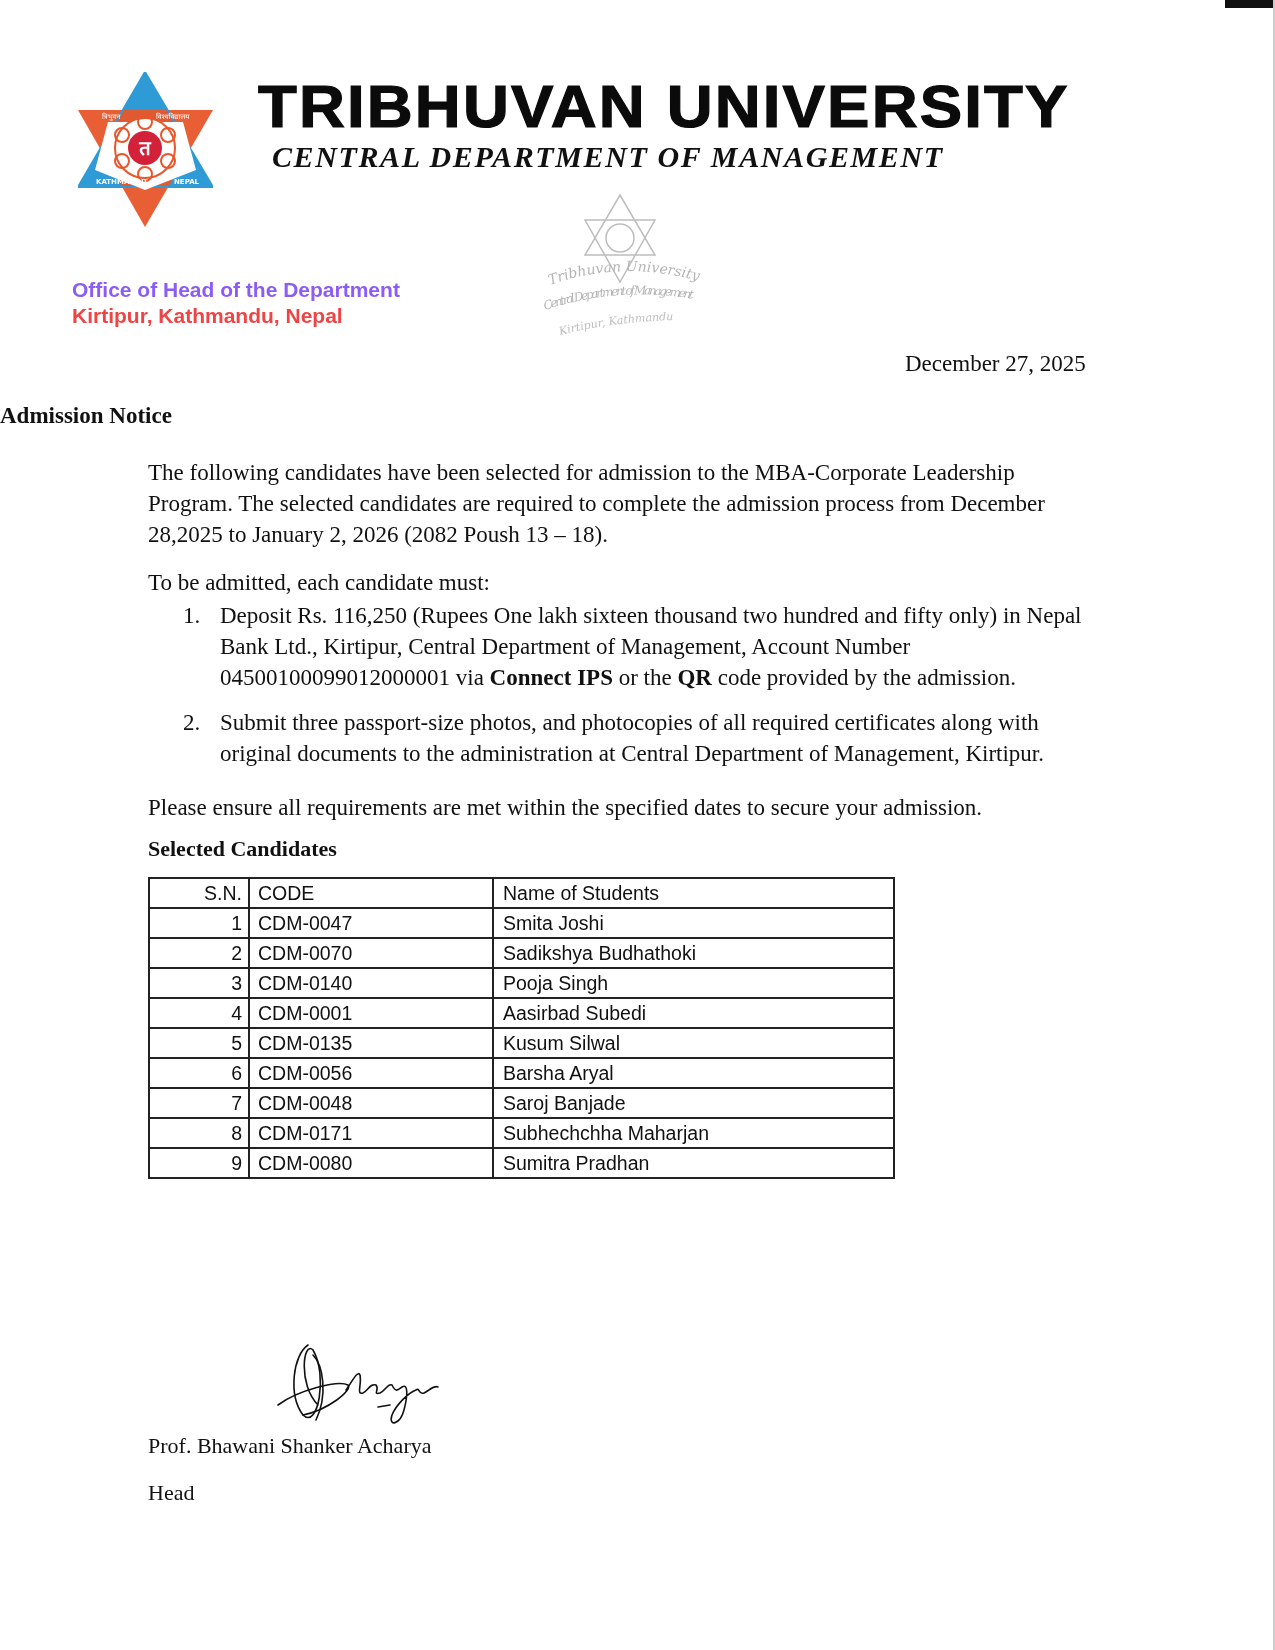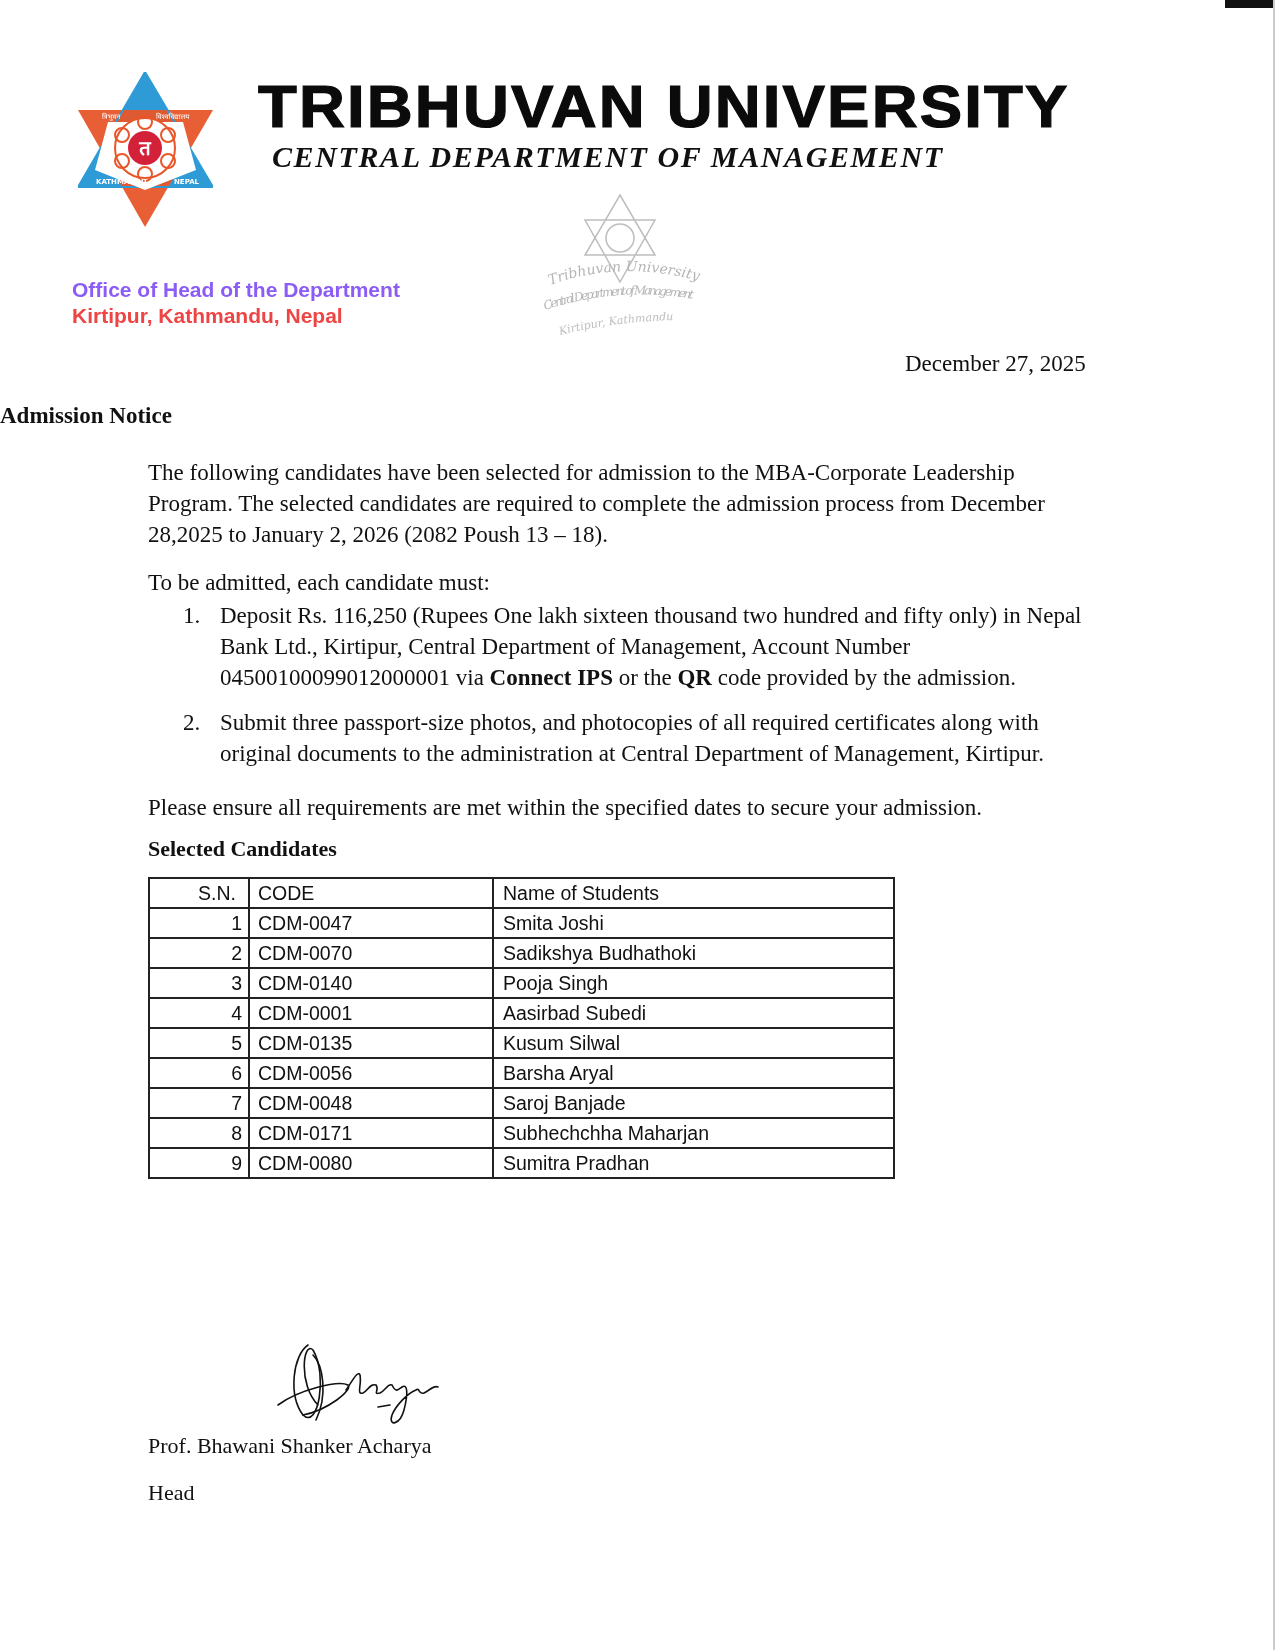--- a/index.html
+++ b/index.html
@@ -22,21 +22,21 @@
   .li .num { position: absolute; left: 0; top: 0; width: 30px; }
   .li .txt { margin-left: 37px; display: block; }
   #item1 { top: 600px; }
   #item2 { top: 707px; }
   #closing { top: 784px; }
   #sel-heading { left: 148px; top: 836px; font-size: 22px; font-weight: bold; }
   #table-wrap { left: 148px; top: 877px; }
   table { border-collapse: collapse; font-family: "Liberation Sans", sans-serif; font-size: 19.5px; }
   td, th { border: 2px solid #222; height: 28px; padding: 0 6px; font-weight: normal; text-align: left; white-space: nowrap; }
   .c-sn { width: 44px; text-align: right; padding-right: 6px; }
-  .c-sn-h { text-align: left; padding-left: 48px; }
+  .c-sn-h { text-align: right; padding-left: 48px; }
   .c-code { width: 228px; padding-left: 8px; }
   .c-name { width: 384px; padding-left: 9px; }
   #signature { left: 268px; top: 1335px; width: 210px; height: 100px; }
   #signer { left: 148px; top: 1433px; font-size: 22px; }
   #signer-title { left: 148px; top: 1480px; font-size: 22px; }
 </style>
 </head>
 <body>
 
 <div class="edge"></div>

